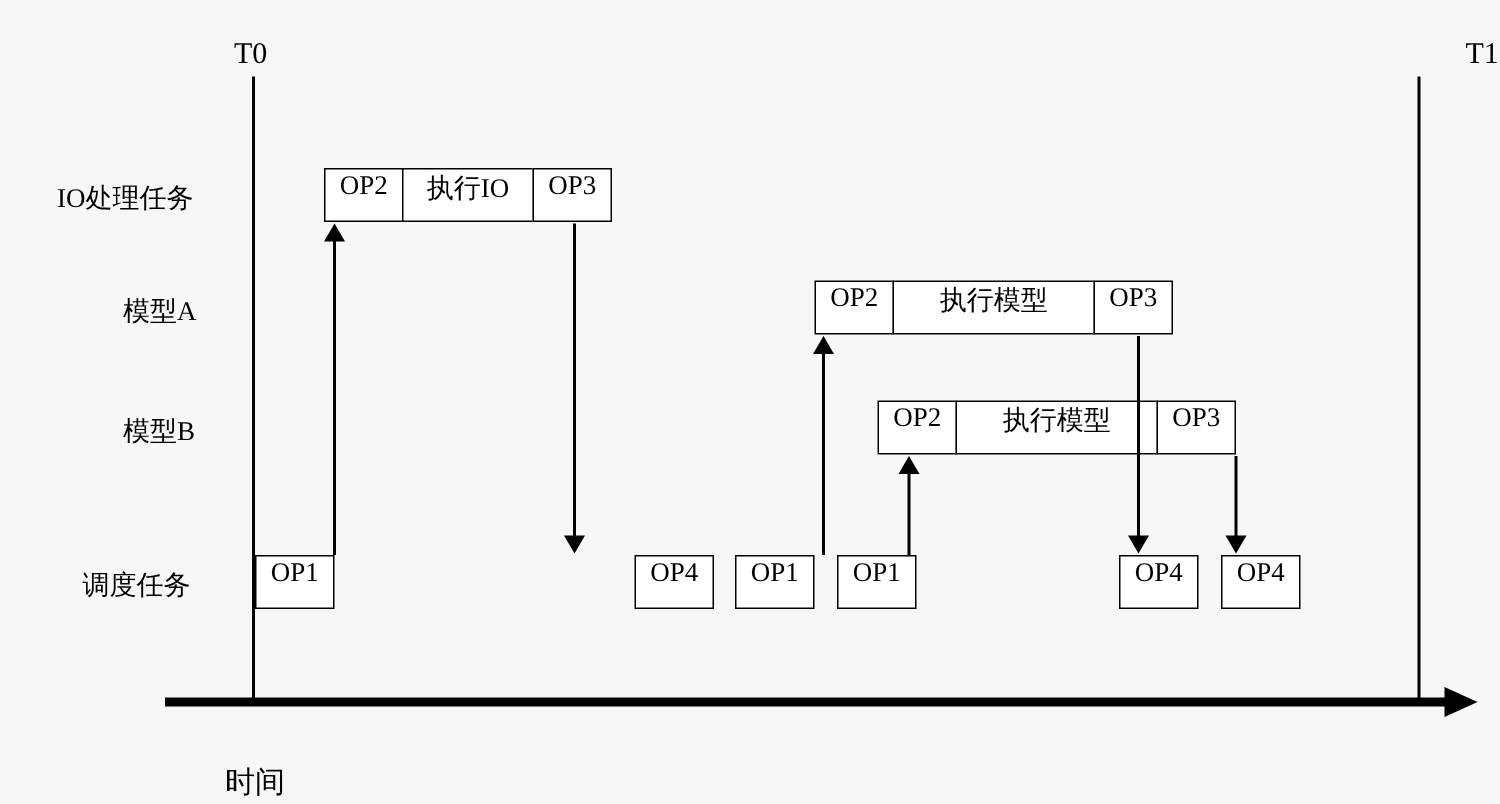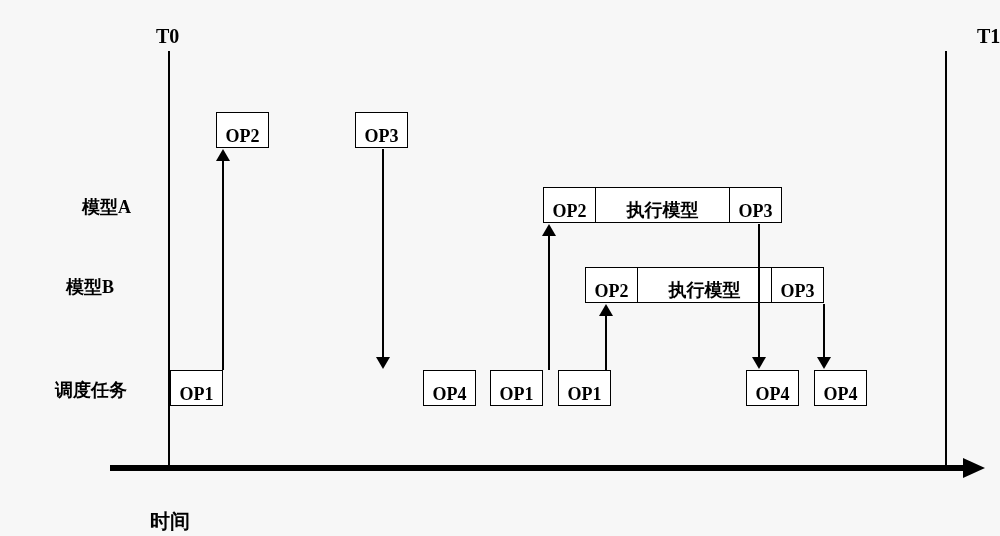--- a/index.html
+++ b/index.html
@@ -12,21 +12,20 @@
     font-size: 18px;
     color: #000;
     position: relative;
   }
   .container {
     position: absolute;
     left: 0;
     top: 0;
     width: 804px;
     height: 536px;
-    font-weight: bold;
   }
   .row-label {
     position: absolute;
     text-align: right;
     white-space: nowrap;
   }
   .time-marker {
     position: absolute;
     text-align: center;
     font-size: 20px;
@@ -34,21 +33,21 @@
   .time-tick {
     position: absolute;
     width: 0;
     border-left: 2px solid #000;
   }
   .box {
     position: absolute;
     border: 1.5px solid #000;
     background: #fff;
     display: flex;
-    align-items: flex-end;
+    align-items: flex-start;
     justify-content: center;
     box-sizing: border-box;
     padding: 0 6px;
     height: 36px;
     font-size: 18px;
     white-space: nowrap;
   }
   .axis-line {
     position: absolute;
     background: #000;
@@ -91,26 +90,30 @@
 </head>
 <body>
 
 <div class="container">
 
   <div class="time-marker" style="left:156px; top:25px;">T0</div>
   <div class="time-marker" style="left:933px; top:25px;margin-left:44px;">T1</div>
   <div class="time-tick" style="left:168px; top:51px; height:417px;"></div>
   <div class="time-tick" style="left:945px; top:51px; height:417px;"></div>
 
+  <div class="row-label" style="left:38px;  top:120px;">IO处理任务</div>
   <div class="row-label" style="left:82px;  top:195px;">模型A</div>
-  <div class="row-label" style="left:66px;  top:275px;">模型B</div>
+  <div class="row-label" style="left:82px;  top:275px;">模型B</div>
   <div class="row-label" style="left:55px;  top:378px;">调度任务</div>
 
   <div class="box" style="left:216px; top:112px; width:53px;">
       <span>OP2</span>
+    </div>
+  <div class="box" style="left:268px; top:112px; width:88px;">
+      <span>执行IO</span>
     </div>
   <div class="box" style="left:355px; top:112px; width:53px;">
       <span>OP3</span>
     </div>
 
   <div class="box" style="left:543px; top:187px; width:53px;">
       <span>OP2</span>
     </div>
   <div class="box" style="left:595px; top:187px; width:135px;">
       <span>执行模型</span>

